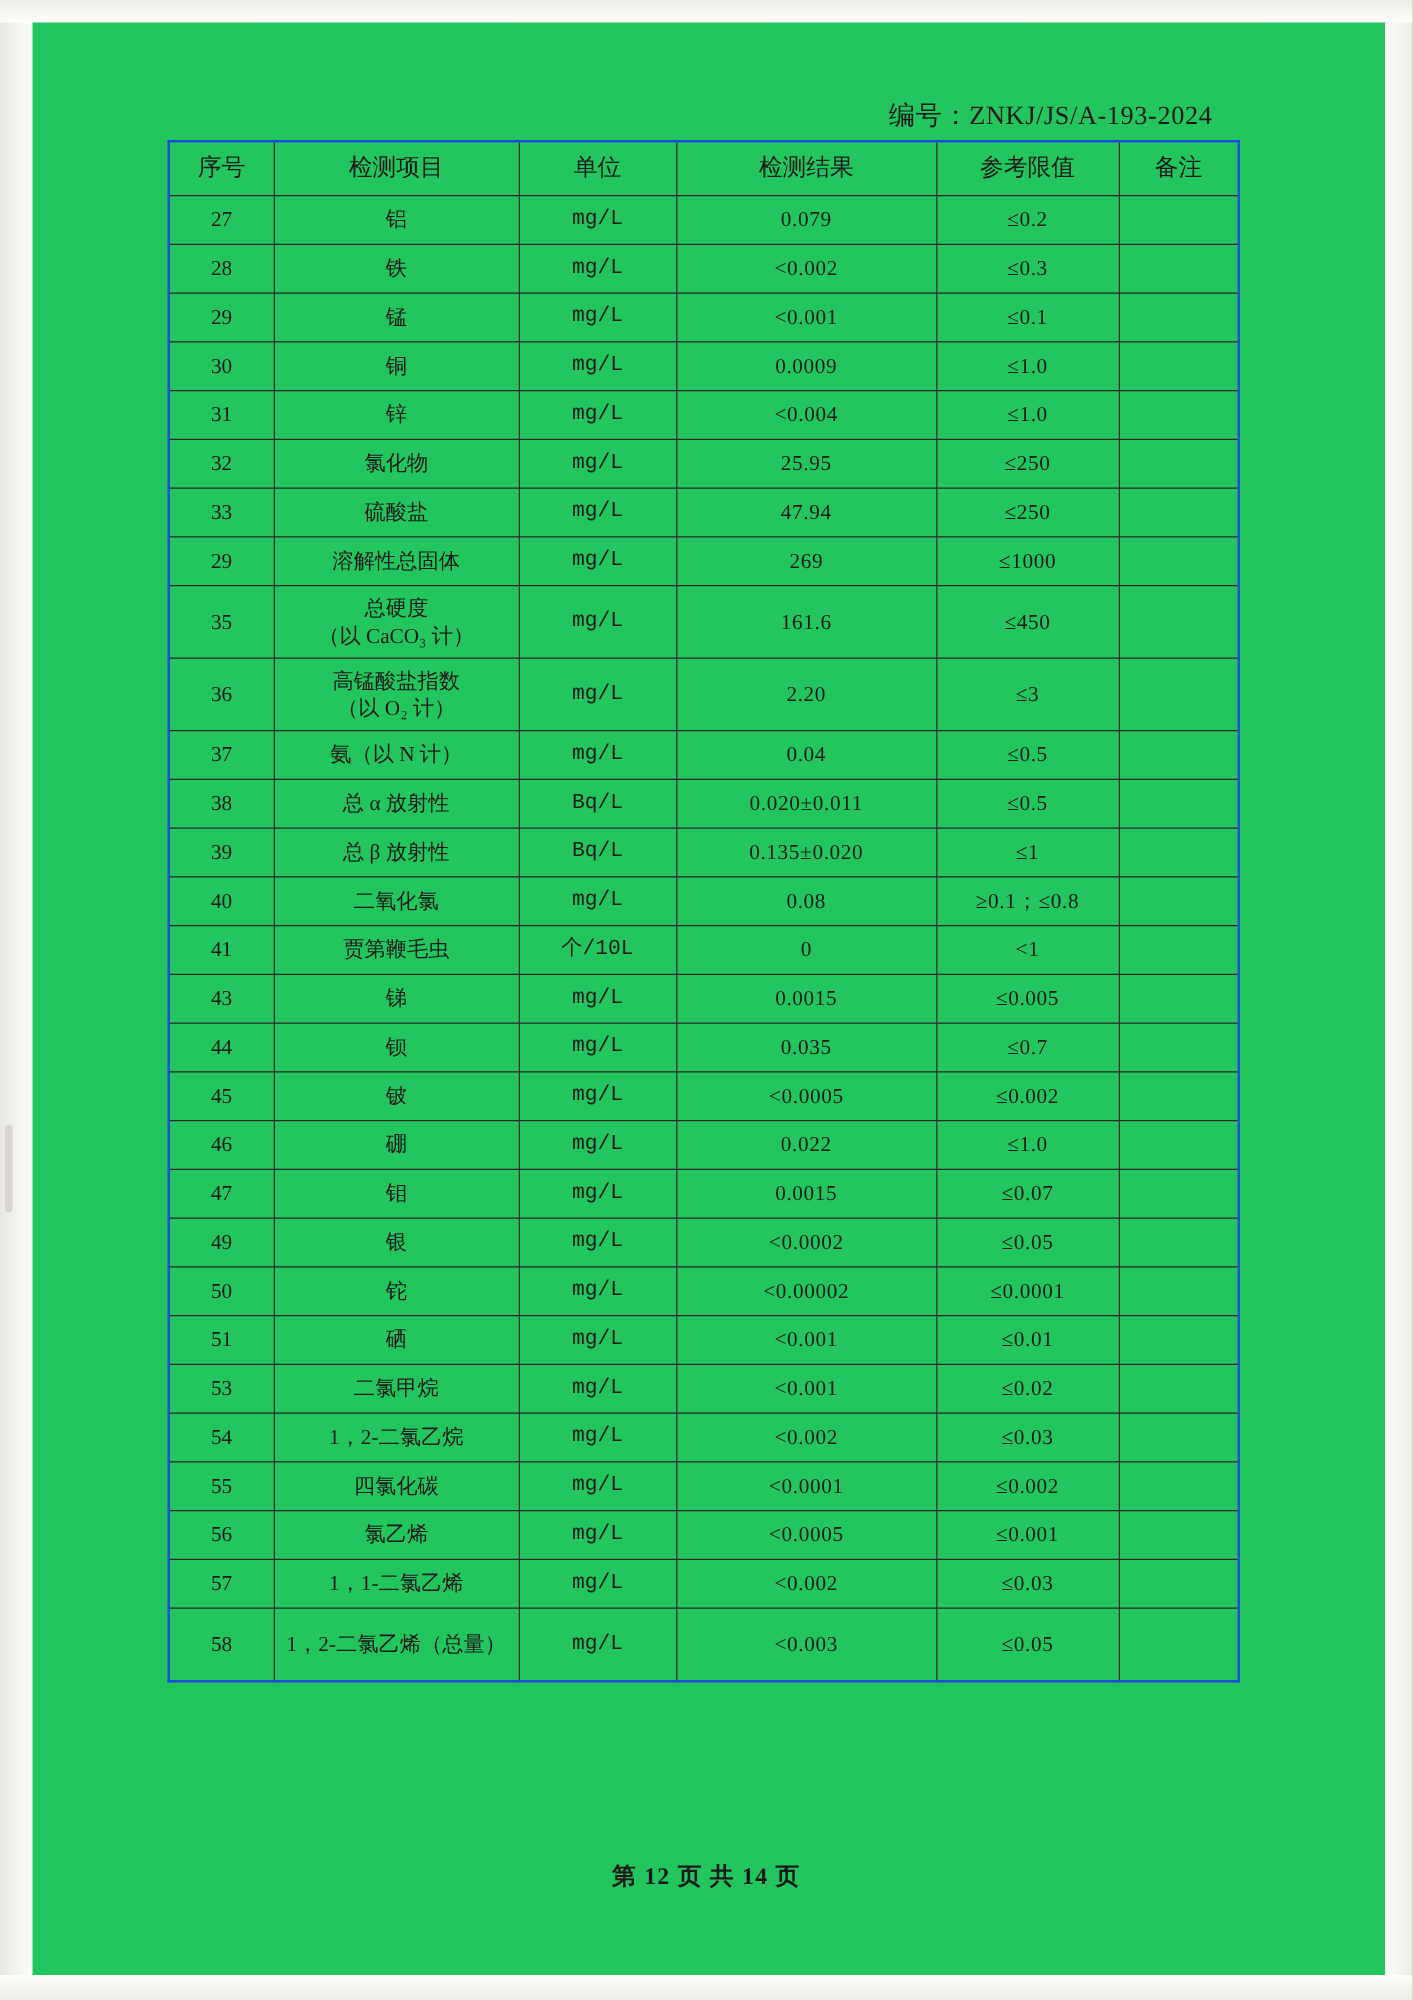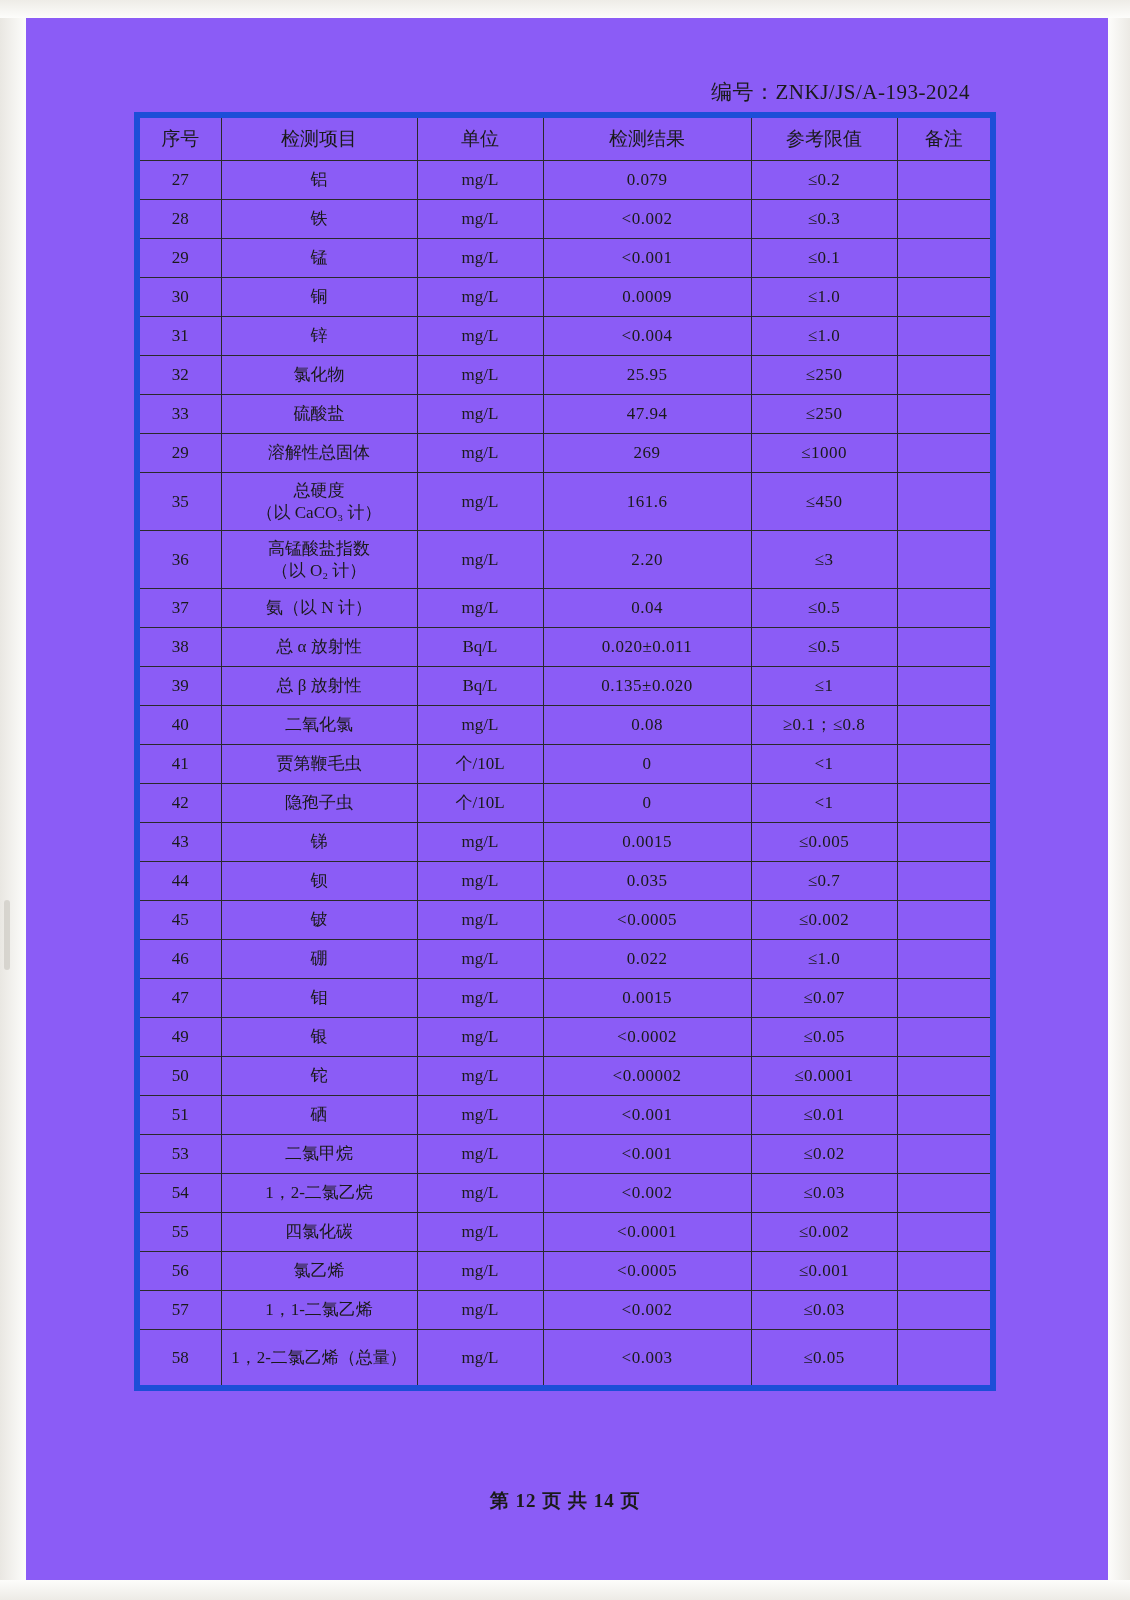--- a/index.html
+++ b/index.html
@@ -10,21 +10,21 @@
   body {
     width: 1130px;
     height: 1600px;
     position: relative;
     font-family: "Liberation Serif", serif;
     color: #1a1a1a;
   }
   .page {
     position: absolute;
     inset: 0;
-    background: #8b5cf6;
+    background: #22c55e;
   }
   
   .scan-edge-left {
     position: absolute;
     left: 0; top: 0; bottom: 0;
     width: 26px;
     background: linear-gradient(to right, #e9e7e2, #fdfdfb);
   }
   .scan-edge-right {
     position: absolute;
@@ -85,30 +85,30 @@
     height: 38px;
     line-height: 1.25;
   }
   table.report thead th {
     font-size: 19px;
     height: 42px;
     font-weight: normal;
   }
   
   table.report {
-    border: 6px solid #1d4ed8;
+    border: 2px solid #1d4ed8;
   }
   col.c-idx   { width: 84px; }
   col.c-item  { width: 196px; }
   col.c-unit  { width: 126px; }
   col.c-res   { width: 208px; }
   col.c-ref   { width: 146px; }
   col.c-note  { width: 96px; }
 
-  .cell-unit { font-size: 15px; }
+  .cell-unit { font-size: 15px; font-family: Liberation Mono, monospace; }
   .cell-idx  { font-size: 17px; }
   .cell-item { font-size: 17px; }
   .cell-res  { font-size: 17px; letter-spacing: .5px; margin-left: 15px; }
   .cell-ref  { font-size: 17px; letter-spacing: .5px; }
   .two-line { line-height: 1.35; }
   .tall { height: 58px; }
 
   .footer {
     position: absolute;
     left: 0;
@@ -268,28 +268,20 @@
         </tr>
         <tr>
           <td class="cell-idx">41</td>
           <td class="cell-item">贾第鞭毛虫</td>
           <td class="cell-unit">个/10L</td>
           <td class="cell-res">0</td>
           <td class="cell-ref">&lt;1</td>
           <td class="cell-note"></td>
         </tr>
         <tr>
-          <td class="cell-idx">42</td>
-          <td class="cell-item">隐孢子虫</td>
-          <td class="cell-unit">个/10L</td>
-          <td class="cell-res">0</td>
-          <td class="cell-ref">&lt;1</td>
-          <td class="cell-note"></td>
-        </tr>
-        <tr>
           <td class="cell-idx">43</td>
           <td class="cell-item">锑</td>
           <td class="cell-unit">mg/L</td>
           <td class="cell-res">0.0015</td>
           <td class="cell-ref">≤0.005</td>
           <td class="cell-note"></td>
         </tr>
         <tr>
           <td class="cell-idx">44</td>
           <td class="cell-item">钡</td>

